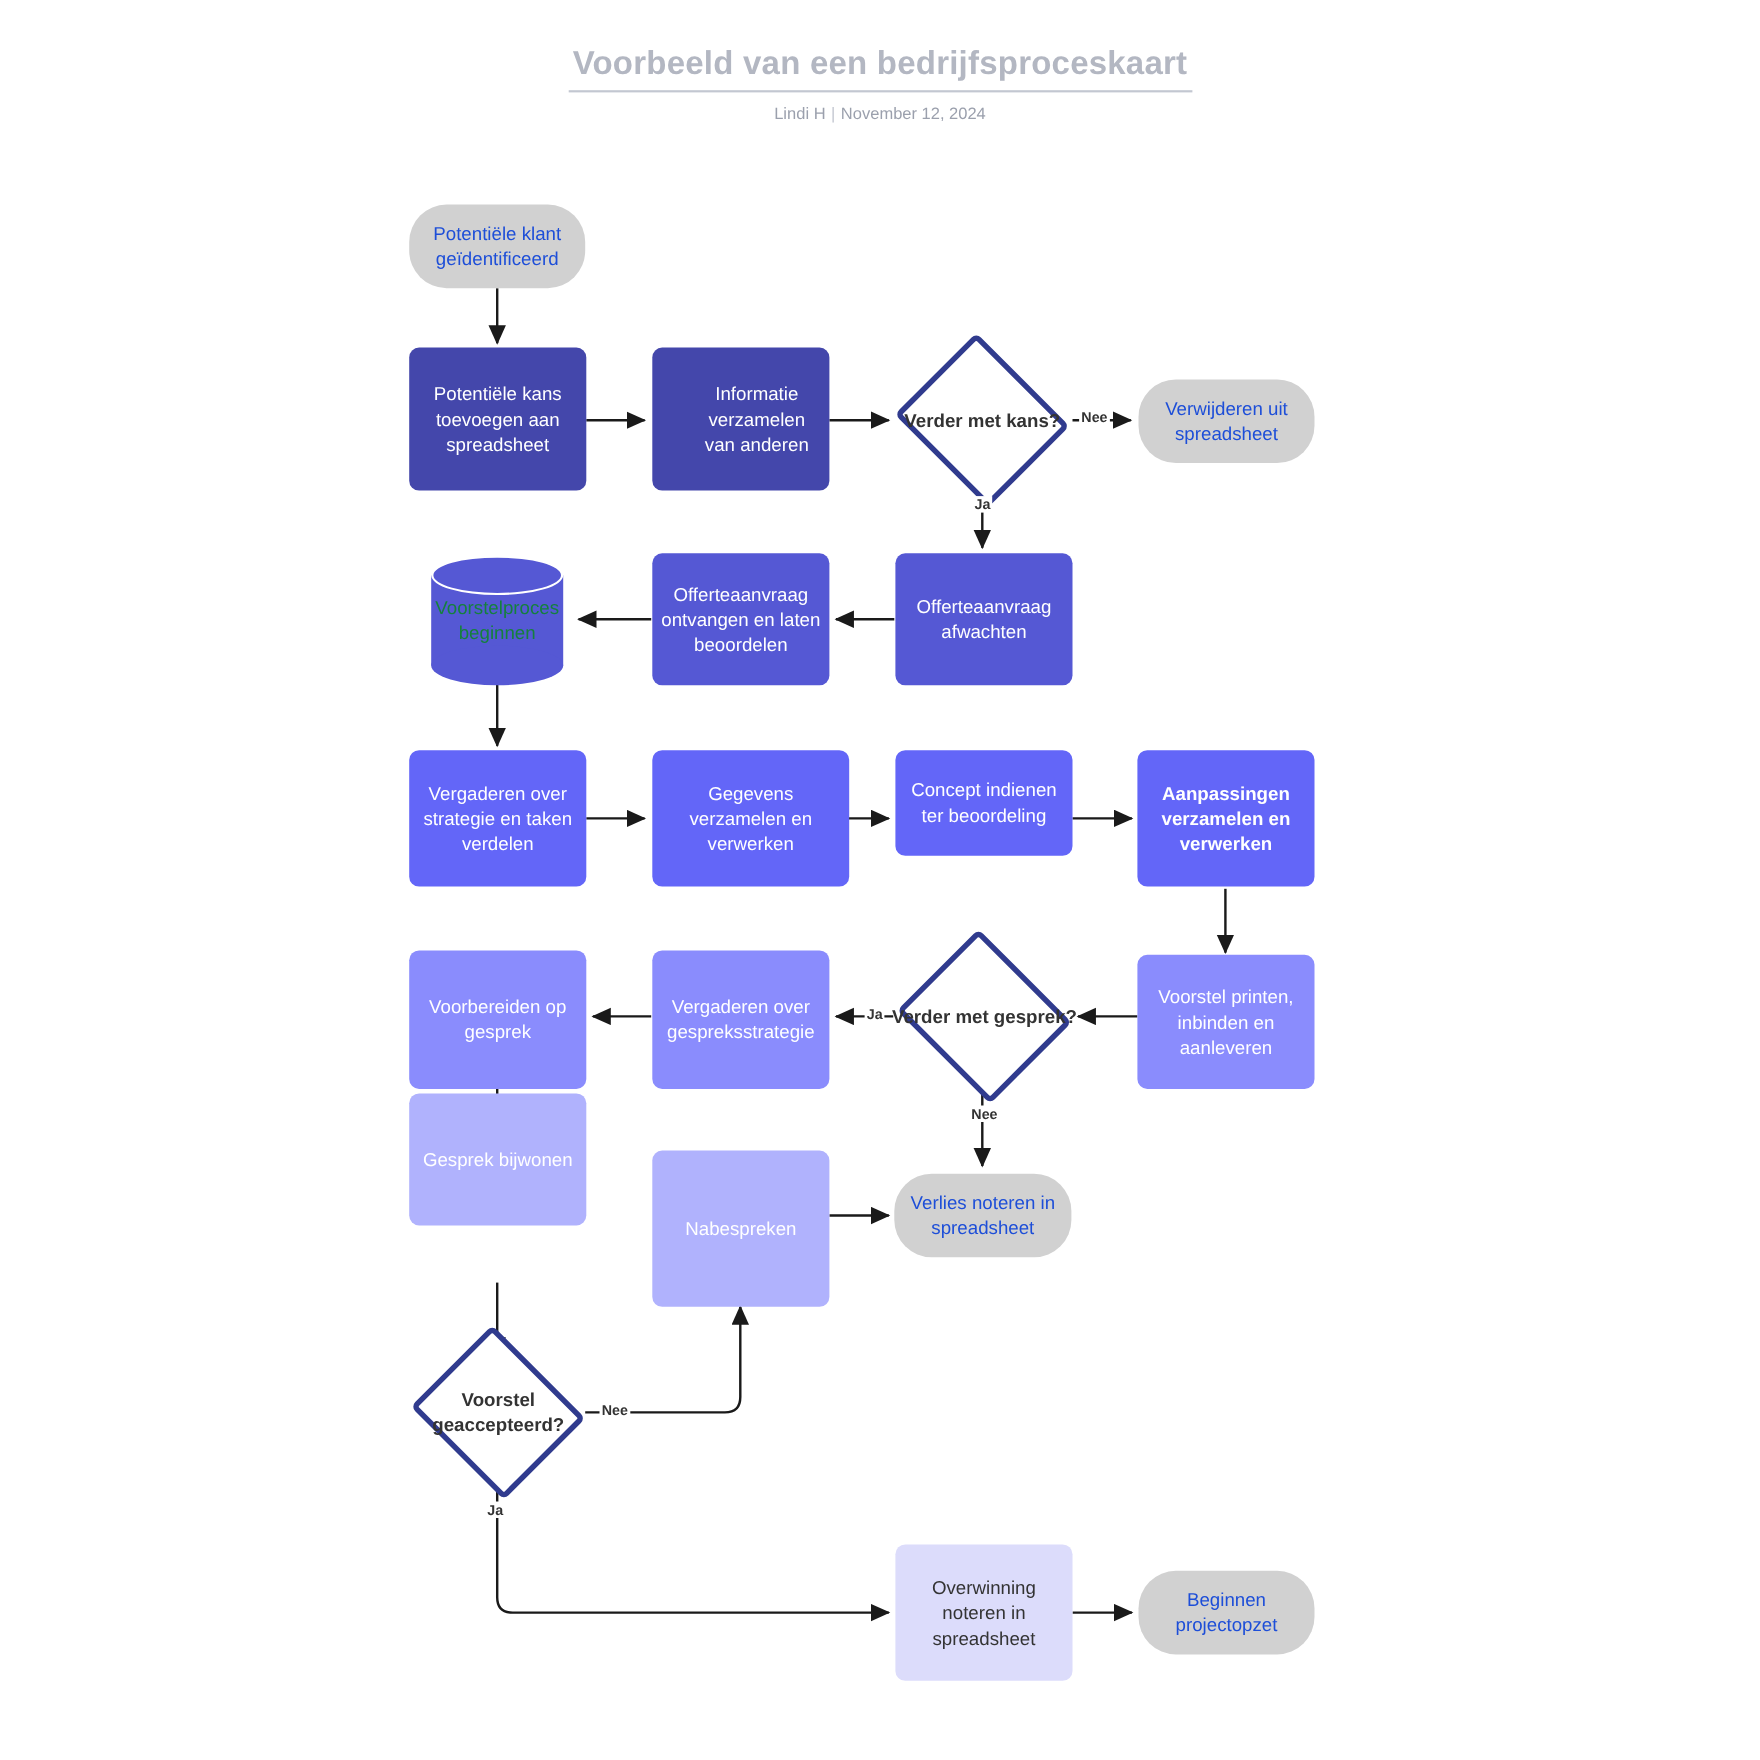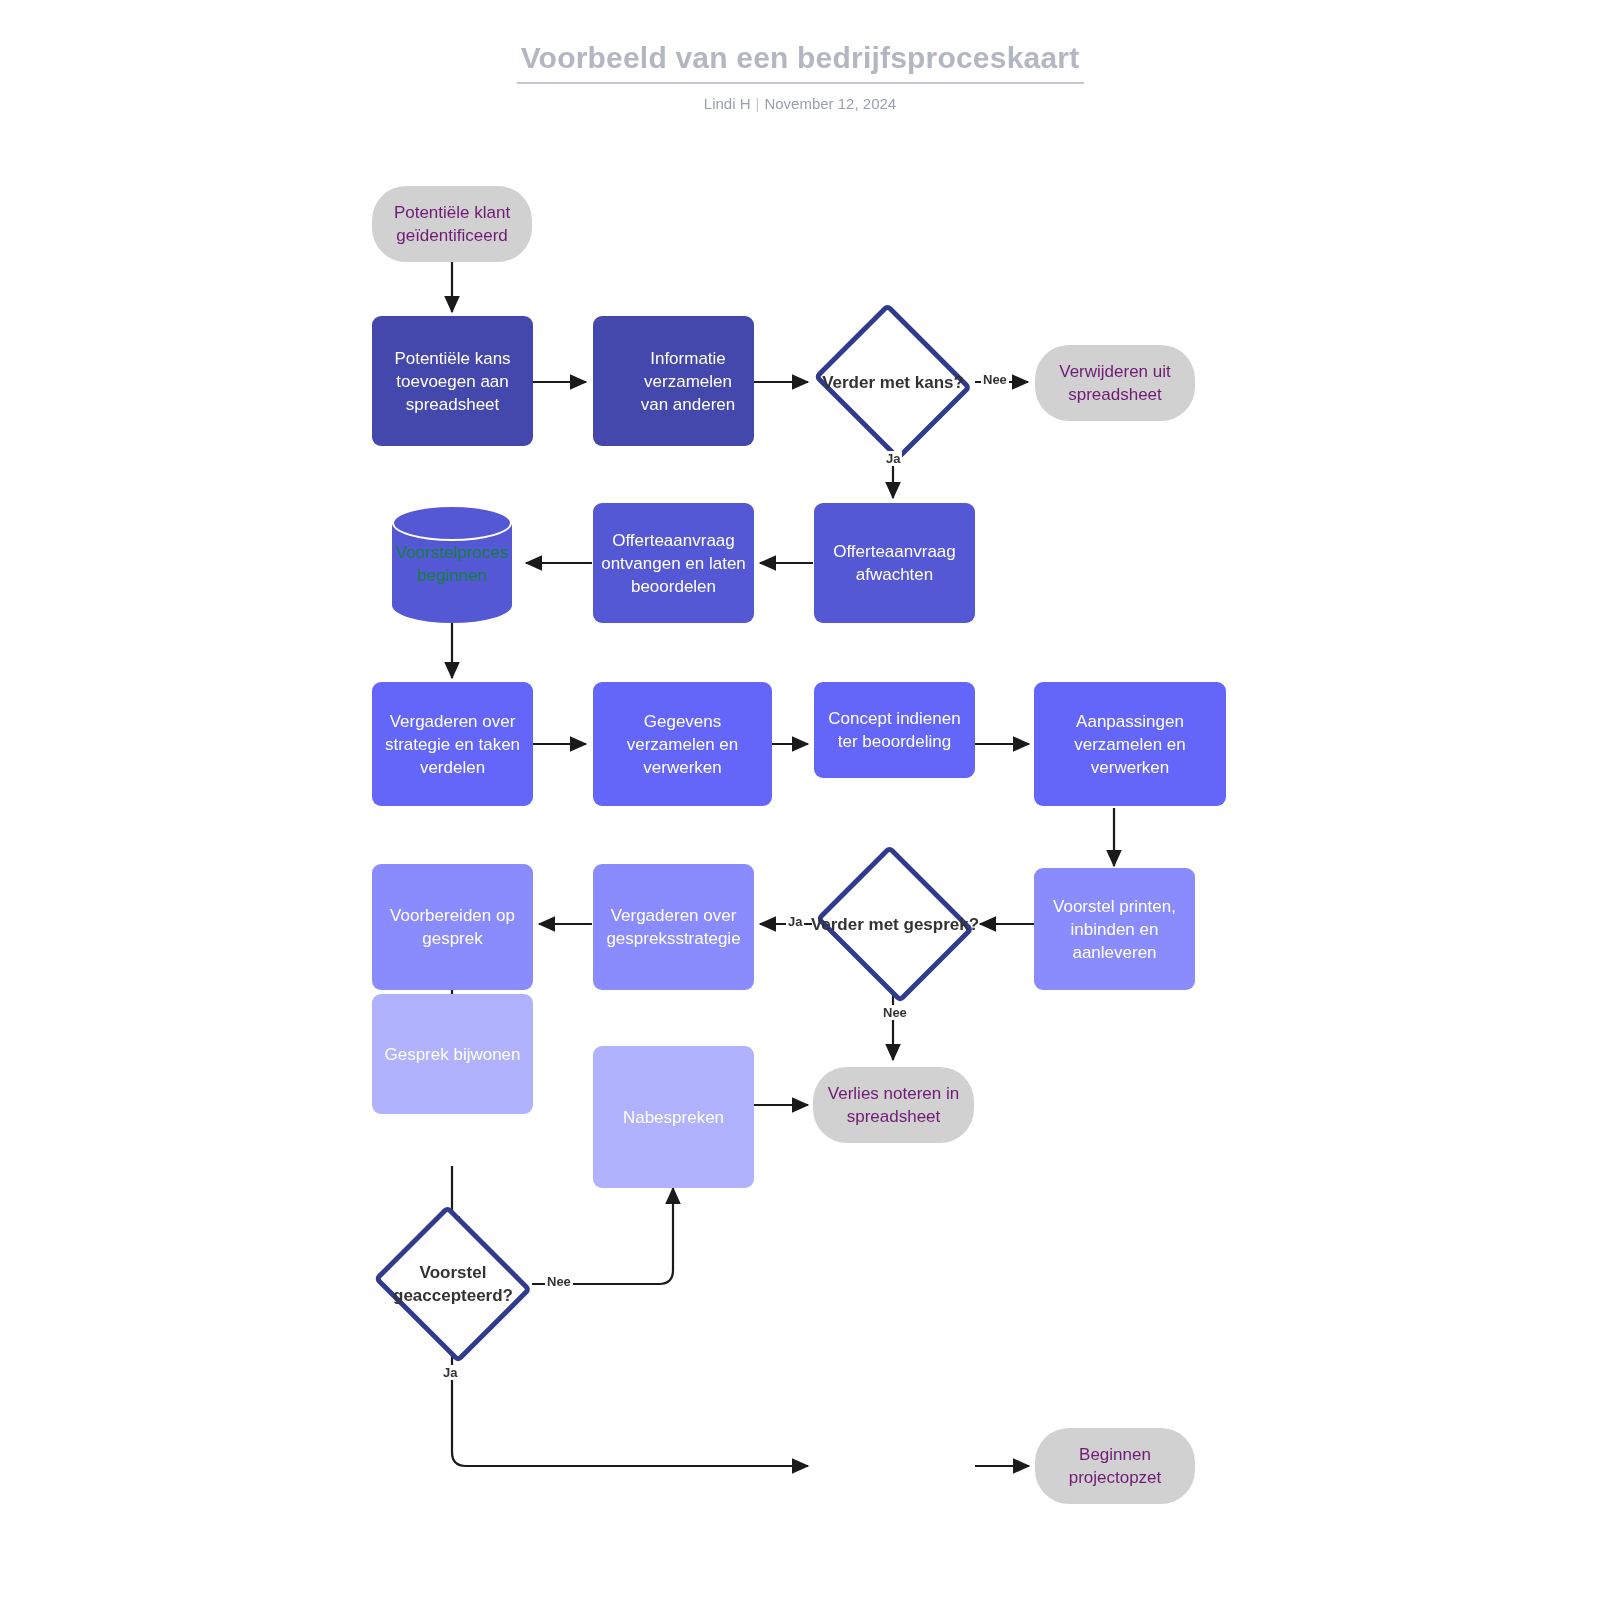--- a/index.html
+++ b/index.html
@@ -72,21 +72,21 @@
     line-height: 23px;
     padding: 4px 8px;
   }
   .proc {
     border-radius: 9px;
     color: #ffffff;
   }
   .term {
     border-radius: 34px;
     background: #d1d1d1;
-    color: #701a75;
+    color: #1d4ed8;
   }
   .lane1 { background: #4447ab; }
   .lane2 { background: #5558d4; }
   .lane3 { background: #6366f8; }
   .lane4 { background: #8a8cfd; }
   .lane5 { background: #b0b2fd; }
   .lane6 { background: #dcdcfb; color: #333333; }
 
   
   .db {
@@ -265,21 +265,21 @@
     <div class="foot"></div>
     <div class="dbtext">Voorstelproces beginnen</div>
   </div>
 
   <div class="node proc lane3" style="left:372px; top:682px; width:161px; height:124px;">Vergaderen over strategie en taken verdelen</div>
 
   <div class="node proc lane3" style="left:593px; top:682px; width:179px; height:124px;">Gegevens verzamelen en verwerken</div>
 
   <div class="node proc lane3" style="left:814px; top:682px; width:161px; height:96px;">Concept indienen ter beoordeling</div>
 
-  <div class="node proc lane3" style="left:1034px; top:682px; width:192px; height:124px;">Aanpassingen verzamelen en verwerken</div>
+  <div class="node proc lane3" style="left:1034px; top:682px; width:161px; height:124px;font-weight:bold;">Aanpassingen verzamelen en verwerken</div>
 
   <div class="node proc lane4" style="left:1034px; top:868px; width:161px; height:122px;">Voorstel printen, inbinden en aanleveren</div>
 
   <div class="dia" style="left:810px; top:850px; width:170px; height:148px;">
     <div class="shape"></div>
     <div class="diatext">Verder met gesprek?</div>
   </div>
 
   <div class="node proc lane4" style="left:593px; top:864px; width:161px; height:126px;">Vergaderen over gespreksstrategie</div>
 
@@ -295,16 +295,17 @@
   <div class="node term" style="left:813px; top:1067px; width:161px; height:76px;">Verlies noteren in spreadsheet</div>
 
   <div class="dia" style="left:368px; top:1210px; width:170px; height:148px;">
     <div class="shape"></div>
     <div class="diatext">Voorstel geaccepteerd?</div>
   </div>
 
   <div class="elabel" style="left:545px; top:1274px;">Nee</div>
   <div class="elabel" style="left:441px; top:1365px;">Ja</div>
 
+  <div class="node proc lane6" style="left:814px; top:1404px; width:161px; height:124px;">Overwinning noteren in spreadsheet</div>
 
   <div class="node term" style="left:1035px; top:1428px; width:160px; height:76px;">Beginnen projectopzet</div>
 
 </div>
 
 </body></html>

